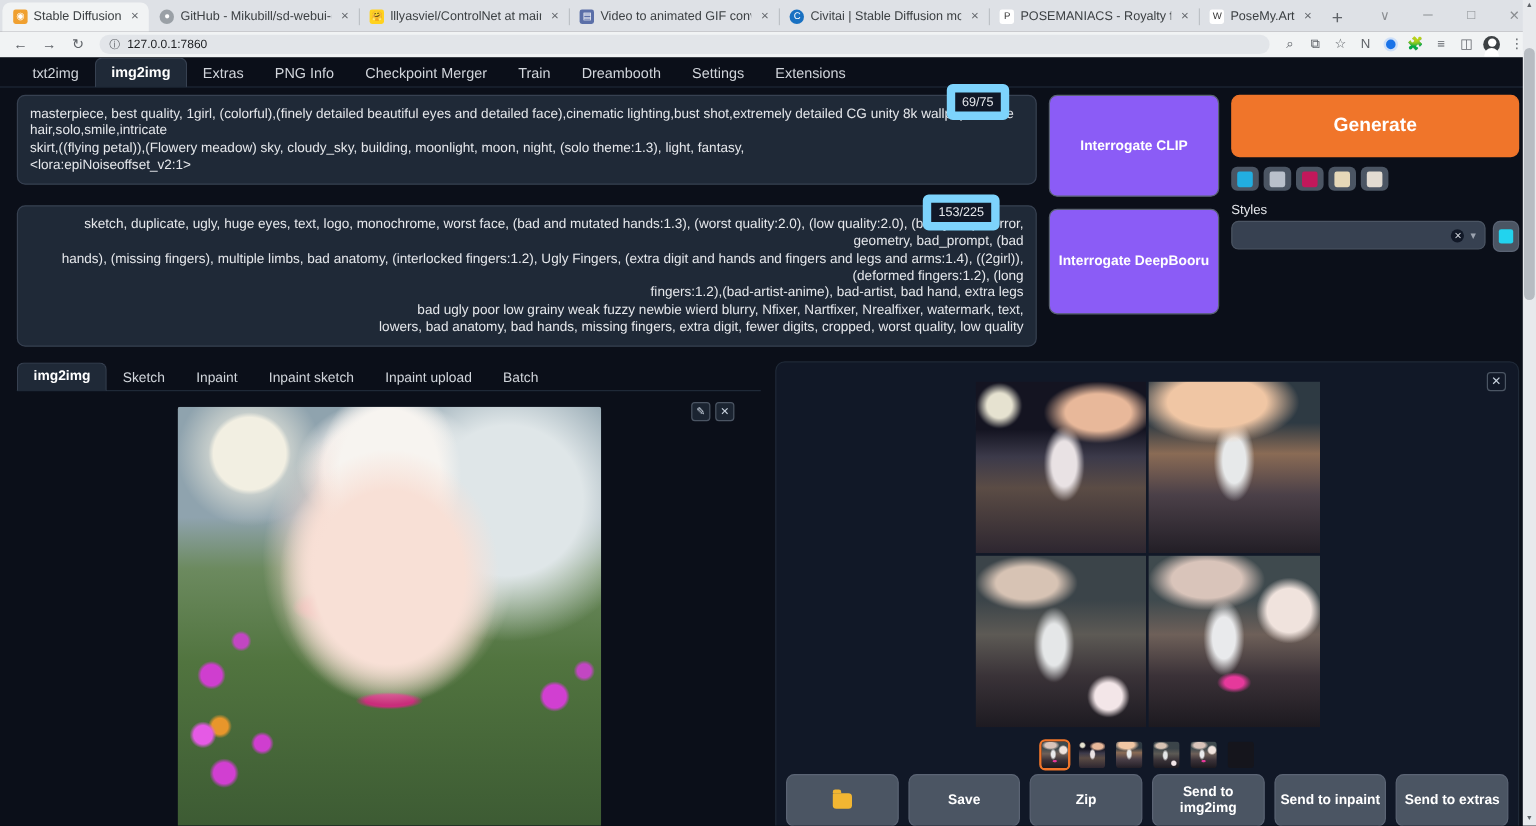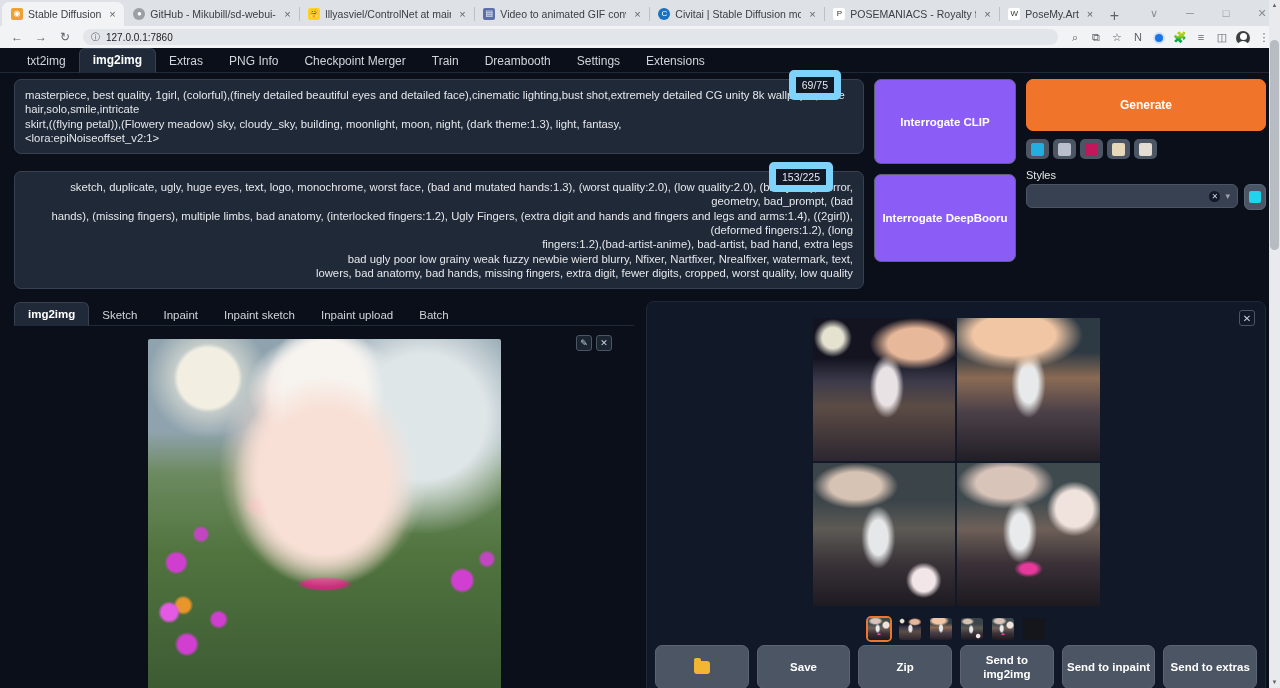--- a/index.html
+++ b/index.html
@@ -77,21 +77,21 @@
     font-size: 11.5px; font-weight: bold; text-align: center;
     display: flex; align-items: center; justify-content: center; padding: 4px;
     line-height: 16px;
   }
   .ibtn.clip { height: 85px; }
   .ibtn.booru { height: 88px; }
 
   .gen-col { flex: 1; }
   .genbtn {
     background: #f0752a; border: 1px solid #f0752a; border-radius: 7px;
-    color: #fff; font-weight: bold; font-size: 12px; height: 52px;
+    color: #fff; font-weight: bold; font-size: 16px; height: 52px;
     display: flex; align-items: center; justify-content: center;
   }
   .smallicons { display: flex; gap: 4px; margin-top: 8px; }
   .sico {
     width: 23px; height: 20px; border-radius: 5px; background: #4b5563;
     display: flex; align-items: center; justify-content: center; font-size: 10px;
   }
   .sico .sq { width: 13px; height: 13px; border-radius: 2px; display:block; }
   .styles-label { font-size: 11px; color: #e5e7eb; margin: 10px 0 3px; }
   .styles-row { display: flex; gap: 6px; align-items: flex-start; }
@@ -310,21 +310,21 @@
   </div>
 
   <div class="content">
 
     <div class="promptrow">
       <div class="promptcol">
 
         <div class="promptbox">
           <div class="tokchip">69/75</div>
           <div class="line">masterpiece, best quality, 1girl, (colorful),(finely detailed beautiful eyes and detailed face),cinematic lighting,bust shot,extremely detailed CG unity 8k wallpaper,white hair,solo,smile,intricate</div>
-          <div class="line">skirt,((flying petal)),(Flowery meadow) sky, cloudy_sky, building, moonlight, moon, night, (dark theme:1.3), light, fantasy,</div>
+          <div class="line">skirt,((flying petal)),(Flowery meadow) sky, cloudy_sky, building, moonlight, moon, night, (solo theme:1.3), light, fantasy,</div>
           <div class="line">&lt;lora:epiNoiseoffset_v2:1&gt;</div>
         </div>
 
         <div class="promptbox neg">
           <div class="tokchip" style="right:30px;">153/225</div>
           <div class="line">sketch, duplicate, ugly, huge eyes, text, logo, monochrome, worst face, (bad and mutated hands:1.3), (worst quality:2.0), (low quality:2.0), (blurry:2.0), horror, geometry, bad_prompt, (bad</div>
           <div class="line">hands), (missing fingers), multiple limbs, bad anatomy, (interlocked fingers:1.2), Ugly Fingers, (extra digit and hands and fingers and legs and arms:1.4), ((2girl)), (deformed fingers:1.2), (long</div>
           <div class="line">fingers:1.2),(bad-artist-anime), bad-artist, bad hand, extra legs</div>
           <div class="line">bad ugly poor low grainy weak fuzzy newbie wierd blurry, Nfixer, Nartfixer, Nrealfixer, watermark, text,</div>
           <div class="line"> lowers, bad anatomy, bad hands, missing fingers, extra digit, fewer digits, cropped, worst quality, low quality</div>

